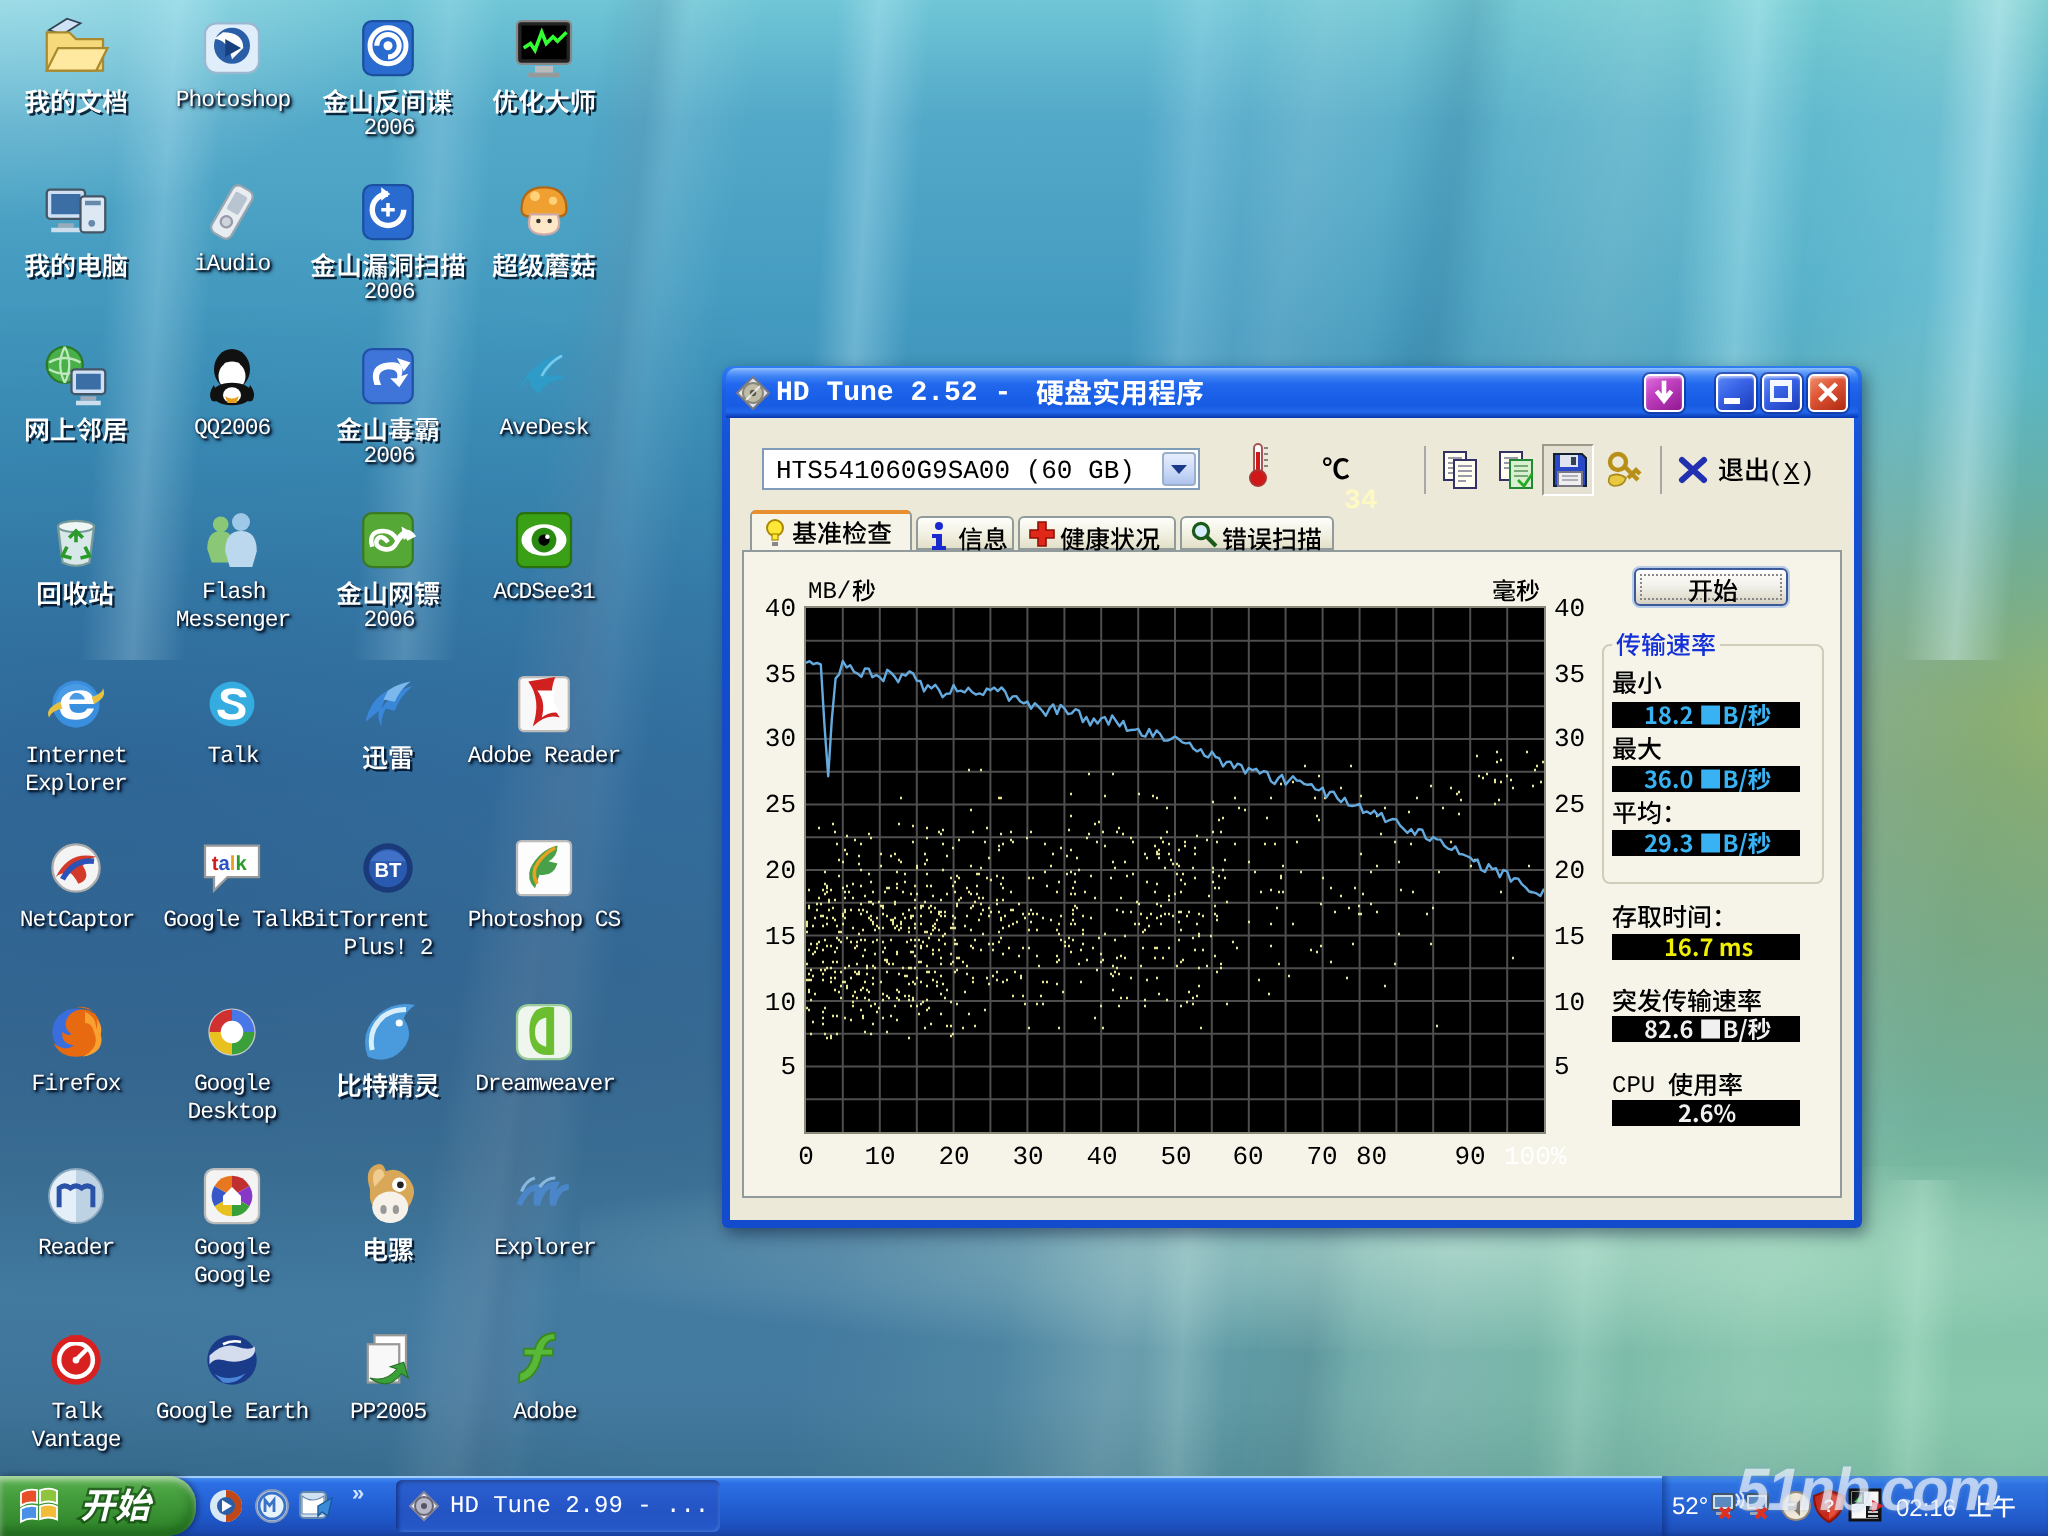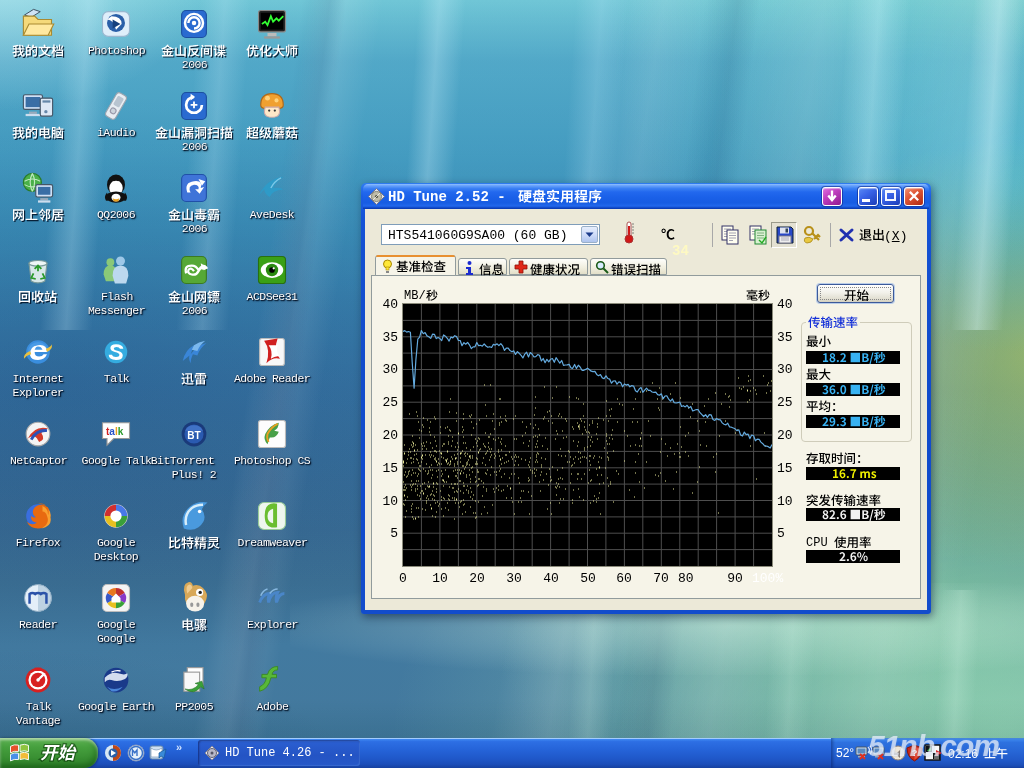--- a/index.html
+++ b/index.html
@@ -687,21 +687,21 @@
     <path d="M10 10 l7-4 -2 9 -3-2 -2 2z" fill="#3a8ad8" stroke="#1a5a9a" stroke-width=".7"></path>
   </svg>
 <div style="position:absolute;left:176px;top:741px;color:#cfe2ff;font:bold 11px 'Liberation Sans';transform:rotate(0deg)">»</div>
 <div style="position:absolute;left:198px;top:740px;width:162px;height:26px;border-radius:3px;
 background:linear-gradient(180deg,#3a74e4 0%,#2a5ed0 10%,#2454c4 60%,#2658c8 100%);box-shadow:inset 1px 1px 2px rgba(0,0,40,.45), inset -1px -1px 1px rgba(90,140,230,.4);"></div>
 <svg style="position:absolute;left:204px;top:745px" width="16" height="16" viewBox="0 0 16 16">
 <path d="M8 1 L15 8 8 15 1 8z" fill="#e8e8f0" stroke="#889"></path>
     <circle cx="8" cy="8" r="4.5" fill="#b8b8c8" stroke="#667"></circle>
     <circle cx="8" cy="8" r="1.5" fill="#556"></circle>
   </svg>
-<div style="position:absolute;left:225px;top:746px;color:#fff;font:12px 'Liberation Mono';white-space:pre">HD Tune 4.26 - ...</div>
+<div style="position:absolute;left:225px;top:746px;color:#fff;font:12px 'Liberation Mono';white-space:pre">HD Tune 2.99 - ...</div>
 <div style="position:absolute;left:831px;top:738px;width:193px;height:30px;
 background:linear-gradient(180deg,#58a2f5 0%,#3c86ee 6%,#2e72e0 14%,#2766d6 45%,#2159c8 75%,#1b4ab0 100%);
 box-shadow:inset 2px 0 3px rgba(0,20,80,.4);"></div>
 <div style="position:absolute;left:836px;top:746px;color:#fff;font:12px 'Liberation Sans'">52°</div>
 <svg style="position:absolute;left:855px;top:745px" width="17" height="17" viewBox="0 0 17 17">
 <rect x="1" y="2" width="11" height="8" rx="1" fill="#cfe0f0" stroke="#456"></rect>
     <rect x="2.5" y="3.5" width="8" height="5" fill="#5a8ac0"></rect>
     <rect x="3" y="11" width="7" height="1.5" fill="#9ab"></rect>
     <path d="M13 2 q3 3 0 6 M15 1 q4 4 0 8" stroke="#dfe8f8" stroke-width="1.2" fill="none"></path>
     <path d="M5 9 l5 5 M10 9 l-5 5" stroke="#e03020" stroke-width="2"></path>

